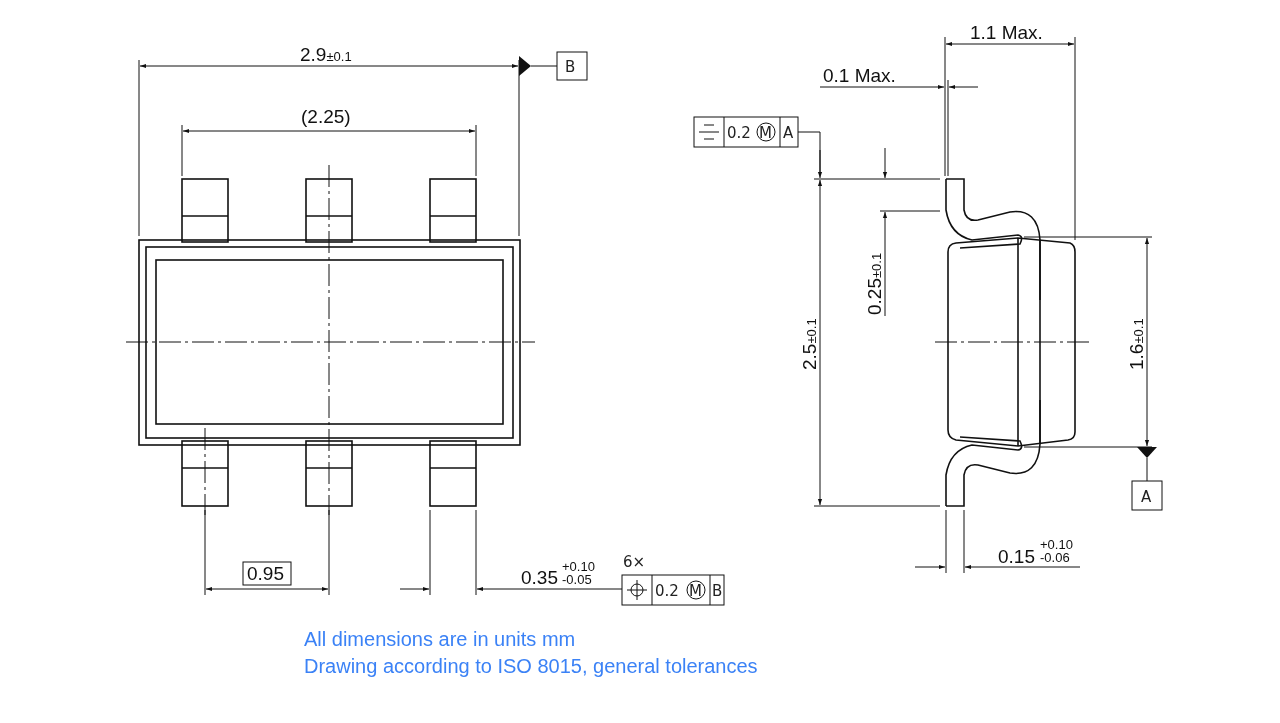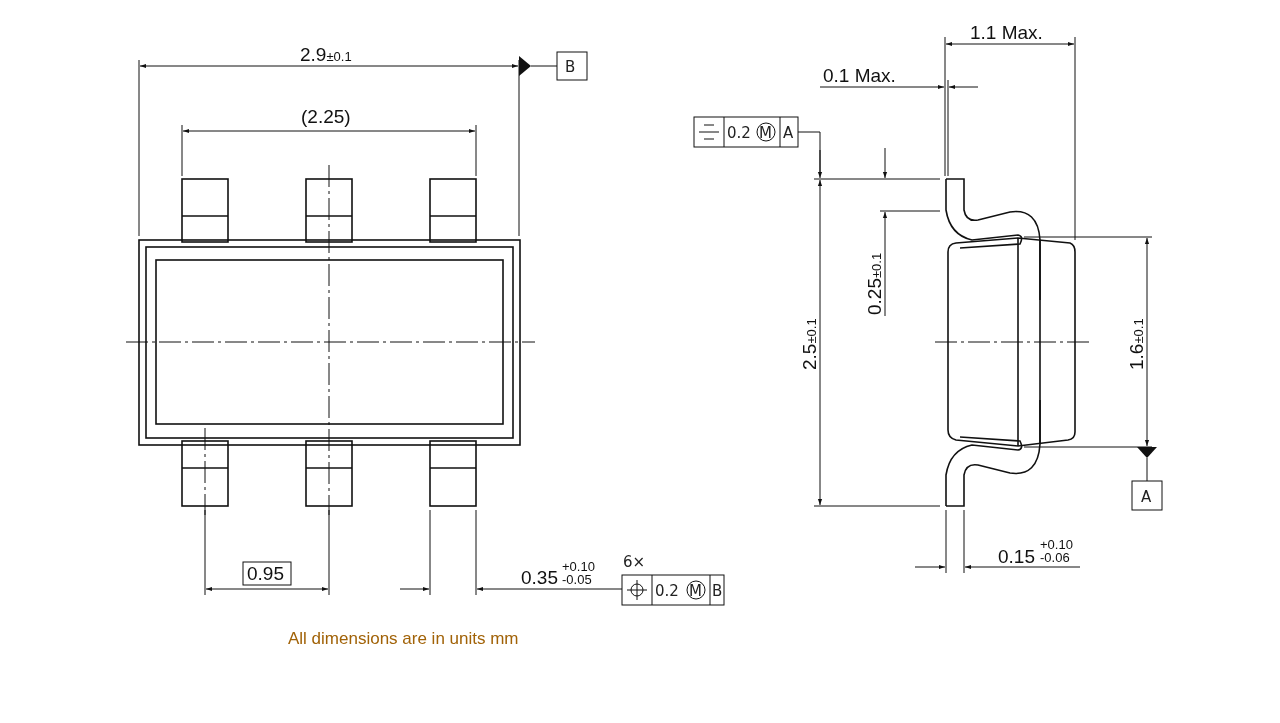--- a/index.html
+++ b/index.html
@@ -4,21 +4,21 @@
 <style>
   html, body { margin: 0; padding: 0; background: #ffffff; }
   body { width: 1280px; height: 723px; position: relative; overflow: hidden; font-family: "Liberation Sans", sans-serif; color: #111; }
   svg { position: absolute; left: 0; top: 0; }
   .ln { stroke: #111; stroke-width: 1.6; fill: none; }
   .th { stroke: #111; stroke-width: 1; fill: none; }
   .cl { stroke: #111; stroke-width: 1; fill: none; stroke-dasharray: 22 4 3 4; }
   .dim { font-family: "Liberation Sans", sans-serif; font-size: 19px; fill: #111; }
   .tol { font-family: "Liberation Sans", sans-serif; font-size: 13px; fill: #111; }
   .fcf { font-family: "DejaVu Sans", sans-serif; font-size: 15px; fill: #222; }
-  .notes { position: absolute; left: 288px; top: 626px; font-size: 17px; line-height: 26.5px; color: #a16207; }
+  .notes { position: absolute; left: 304px; top: 626px; font-size: 20px; line-height: 26.5px; color: #3b82f6; }
   .notes div { white-space: nowrap; }
   .proj { display: inline-block; vertical-align: -4px; }
 </style>
 </head>
 <body>
 
 <svg width="1280" height="723" viewBox="0 0 1280 723">
   <defs>
     <marker id="arr" viewBox="0 0 10 10" refX="10" refY="5" markerWidth="14" markerHeight="6" orient="auto-start-reverse" markerUnits="userSpaceOnUse">
       <path d="M0,1.5 L10,5 L0,8.5 Z" fill="#111"></path>
@@ -161,13 +161,14 @@
     <line class="th" x1="915" y1="567" x2="945" y2="567" marker-end="url(#arr)"></line>
     <line class="th" x1="1080" y1="567" x2="965" y2="567" marker-end="url(#arr)"></line>
     <text class="dim" x="998" y="563">0.15</text>
     <text class="tol" x="1040" y="549">+0.10</text>
     <text class="tol" x="1040" y="562">-0.06</text>
   </g>
 </svg>
 
 <div class="notes">
   <div>All dimensions are in units mm</div>
+  <div>Drawing according to ISO 8015, general tolerances</div>
 </div>
 
 </body></html>

